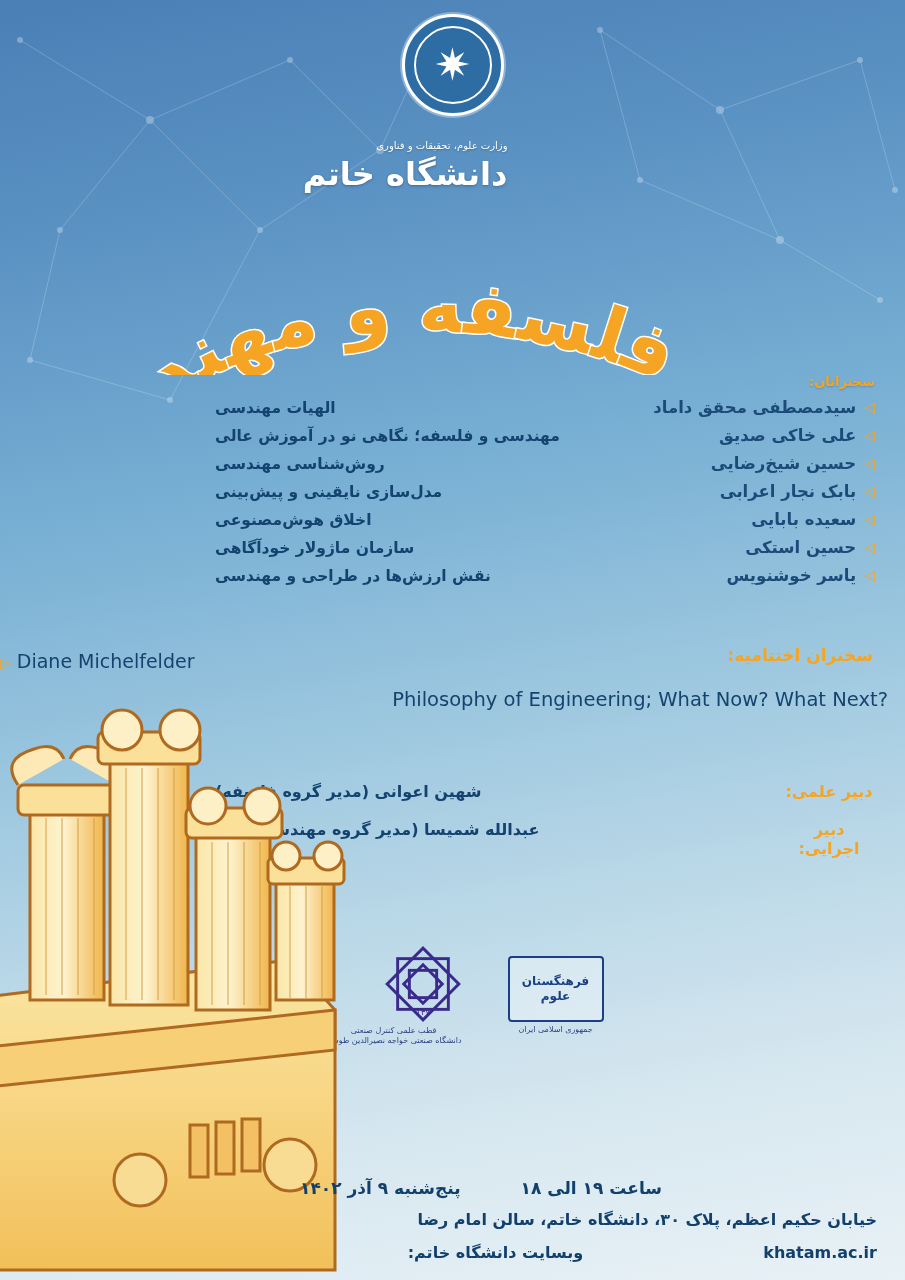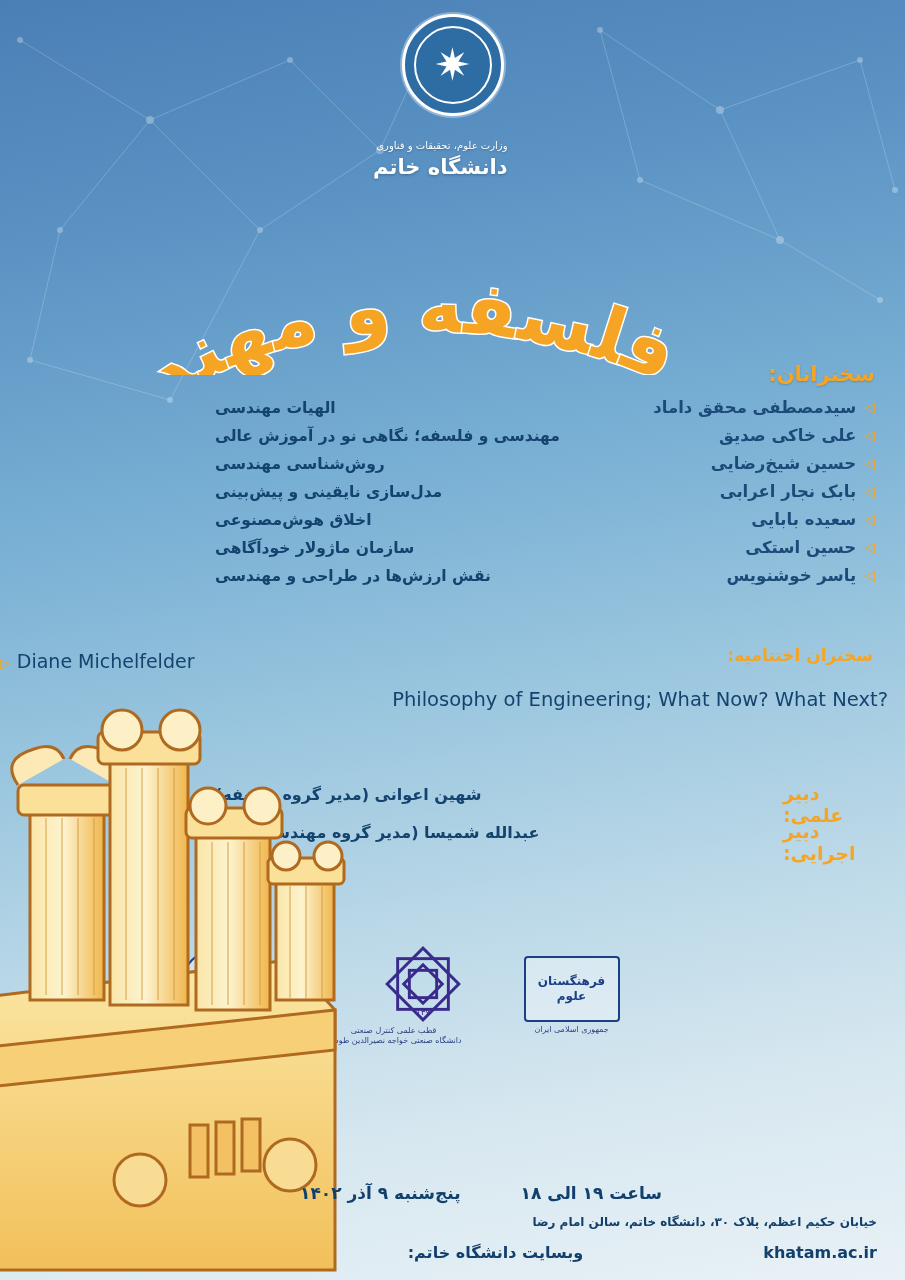--- a/index.html
+++ b/index.html
@@ -60,21 +60,21 @@
     margin-top: 24px;
     color: #ffffff;
     font-size: 10px;
     letter-spacing: .5px;
     text-shadow: 0 1px 2px rgba(0,0,0,.25);
     white-space: nowrap;
   }
   .logo-caption-main {
     margin-top: 4px;
     color: #ffffff;
-    font-size: 21px;
+    font-size: 32px;
     font-weight: bold;
     white-space: nowrap;
     text-shadow: 0 1px 3px rgba(0,0,0,.28);
   }
 
   
   .title-arc {
     position: absolute;
     top: 165px;
     left: 0;
@@ -87,24 +87,24 @@
     font-size: 74px;
     font-weight: bold;
     paint-order: stroke fill;
     stroke: #ffffff;
     stroke-width: 3px;
   }
 
   
   .speakers-heading {
     position: absolute;
-    top: 362px;
+    top: 374px;
     right: 30px;
     color: #f5a523;
-    font-size: 21px;
+    font-size: 13px;
     font-weight: bold;
     text-shadow: 0 1px 2px rgba(0,0,0,.18);
   }
   .speaker-rows {
     position: absolute;
     top: 398px;
     right: 30px;
     width: 660px;
   }
   .speaker-row {
@@ -175,45 +175,45 @@
     align-items: baseline;
     gap: 14px;
     right: 30px;
     width: 660px;
     justify-content: flex-start;
   }
   .sec-row.r1 { top: 782px; }
   .sec-row.r2 { top: 820px; }
   .sec-label {
     color: #f5a523;
-    font-size: 19px;
+    font-size: 16px;
     font-weight: bold;
     width: 92px;
-    text-align: left;
+    text-align: center;
   }
   .sec-value {
     flex: 1;
     text-align: left;
     color: #14436f;
     font-size: 16px;
     font-weight: bold;
     white-space: nowrap;
   }
 
   
   .sponsors {
     position: absolute;
     top: 930px;
     right: 14px;
     left: 0;
     height: 130px;
     display: flex;
     align-items: center;
     justify-content: center;
-    gap: 62px;
+    gap: 46px;
     padding-right: 92px;
   }
   .sp {
     text-align: center;
     font-size: 8px;
     line-height: 1.25;
   }
   .sp-frame {
     width: 92px; height: 62px;
     border: 2px solid #1b3f84;
@@ -260,21 +260,21 @@
     margin-bottom: 12px;
     padding-right: 215px;
   }
   .f-line2 {
     text-align: right;
     font-size: 16px;
     font-weight: bold;
     margin-bottom: 6px;
   }
   .f-line3 {
-    font-size: 12px;
+    font-size: 16px;
     font-weight: bold;
     margin-bottom: 14px;
   }
   .f-line4 {
     display: flex;
     justify-content: flex-start;
     align-items: baseline;
     gap: 180px;
     font-size: 16px;
     font-weight: bold;

